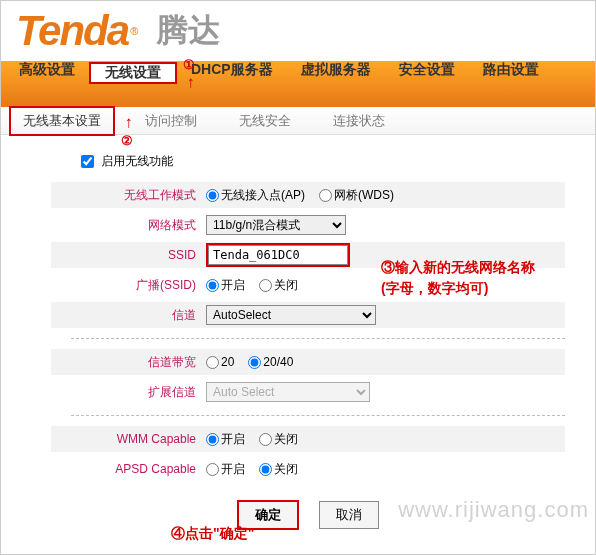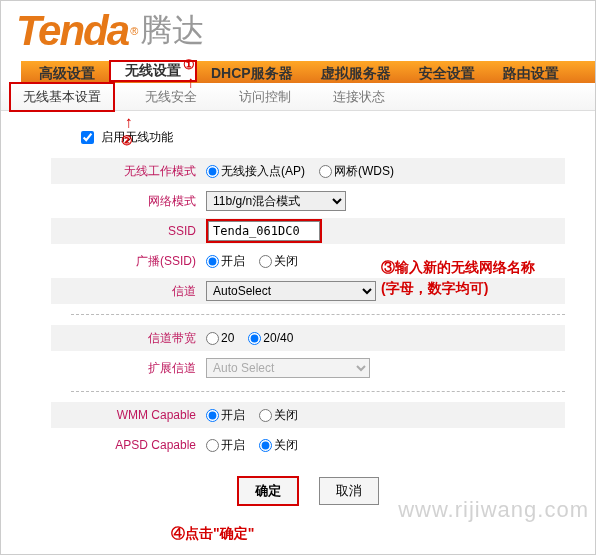--- a/index.html
+++ b/index.html
@@ -1,39 +1,39 @@
 <!DOCTYPE html>
 <html><head>
 <meta charset="utf-8">
 <style>
 * { box-sizing: border-box; margin: 0; padding: 0; }
 body { font-family: "Microsoft YaHei", SimSun, Arial, sans-serif; font-size: 12px; width: 596px; height: 555px; background: #fff; position: relative; border: 1px solid #ccc; overflow: hidden; }
 .logo-bar { height: 60px; display: flex; align-items: center; padding-left: 15px; background: #fff; }
 .logo-text { font-family: Arial, sans-serif; font-size: 42px; font-weight: bold; color: #e67817; font-style: italic; letter-spacing: -2px; }
 .logo-reg { color: #e67817; font-size: 11px; vertical-align: top; margin-left: 2px; }
-.logo-cn { font-size: 32px; color: #999; margin-left: 2px; font-weight: normal; }
-.main-nav { background: linear-gradient(to bottom, #ffa726, #e67817); height: 22px; display: flex; align-items: flex-end; padding: 0 4px; margin-left: 20px; }
+.logo-cn { font-size: 32px; color: #999; margin-left: 18px; font-weight: bold; }
+.main-nav { background: linear-gradient(to bottom, #ffa726, #e67817); height: 46px; display: flex; align-items: flex-start; padding: 0 4px; }
 .main-nav-item { color: #333; font-size: 14px; padding: 0 14px; display: flex; align-items: center; cursor: pointer; font-weight: bold; }
 .main-nav-item.active { background: #fff; border: 2px solid #d40000; color: #333; margin: 1px 0; }
 .sub-nav { background: linear-gradient(to bottom, #fff, #f5f5f5); border-bottom: 1px solid #ddd; height: 28px; display: flex; align-items: center; padding-left: 8px; }
 .sub-nav-item { color: #777; font-size: 13px; padding: 4px 12px; cursor: pointer; margin-right: 18px; }
 .sub-nav-item.active { color: #333; border: 2px solid #d40000; }
 .content { padding: 18px 30px 10px 50px; }
 .enable-row { margin-bottom: 12px; padding-left: 30px; }
 .enable-row input { margin-right: 4px; vertical-align: middle; }
 .form-block { margin-bottom: 8px; }
 .form-row { display: flex; align-items: center; height: 26px; margin-bottom: 4px; }
 .form-row.shaded { background: #f2f2f2; }
 .form-label { width: 155px; text-align: right; padding-right: 10px; color: #be185d; font-size: 12px; }
 .form-control { flex: 1; display: flex; align-items: center; gap: 4px; position: relative; }
 .radio-group { display: flex; align-items: center; gap: 2px; }
 .radio-group label { margin-right: 12px; display: flex; align-items: center; gap: 2px; cursor: pointer; }
 input[type="radio"] { margin: 0; }
 select { font-size: 12px; padding: 1px 2px; border: 1px solid #888; background: #efefef; }
-input[type="text"] { font-size: 12px; font-family: monospace; padding: 2px 4px; border: 1px solid #888; width: 112px; }
+input[type="text"] { font-size: 12px; font-family: monospace; padding: 2px 4px; border: 1px solid #888; width: 140px; }
 .ssid-input-wrap { border: 2px solid #d40000; padding: 0; display: inline-block; }
 .ssid-input-wrap input { border: 1px solid #888; }
 .hr-line { border: none; border-top: 1px dashed #bbb; margin: 10px 0 10px 20px; }
 .btn-row { text-align: center; margin-top: 18px; position: relative; }
 .btn { font-size: 13px; padding: 4px 16px; border: 1px solid #888; background: #f5f5f5; cursor: pointer; margin: 0 8px; }
 .btn.ok { border: 2px solid #d40000; font-weight: bold; }
 .annotation { color: #d40000; font-weight: bold; position: absolute; font-size: 13px; pointer-events: none; }
 .anno-1 { top: 56px; left: 182px; }
 .anno-2 { top: 132px; left: 120px; }
 .anno-3 { top: 256px; left: 380px; line-height: 1.5; font-size: 14px; }
@@ -56,22 +56,22 @@
   <div class="main-nav-item">高级设置</div>
   <div class="main-nav-item active">无线设置</div>
   <div class="main-nav-item">DHCP服务器</div>
   <div class="main-nav-item">虚拟服务器</div>
   <div class="main-nav-item">安全设置</div>
   <div class="main-nav-item">路由设置</div>
 </div>
 
 <div class="sub-nav">
   <div class="sub-nav-item active">无线基本设置</div>
+  <div class="sub-nav-item">访问控制</div>
   <div class="sub-nav-item">无线安全</div>
-  <div class="sub-nav-item">访问控制</div>
   <div class="sub-nav-item">连接状态</div>
 </div>
 
 <div class="content">
 
   <div class="enable-row">
     <label>
       <input type="checkbox" checked="" style="">
       <span>启用无线功能</span>
     </label>

